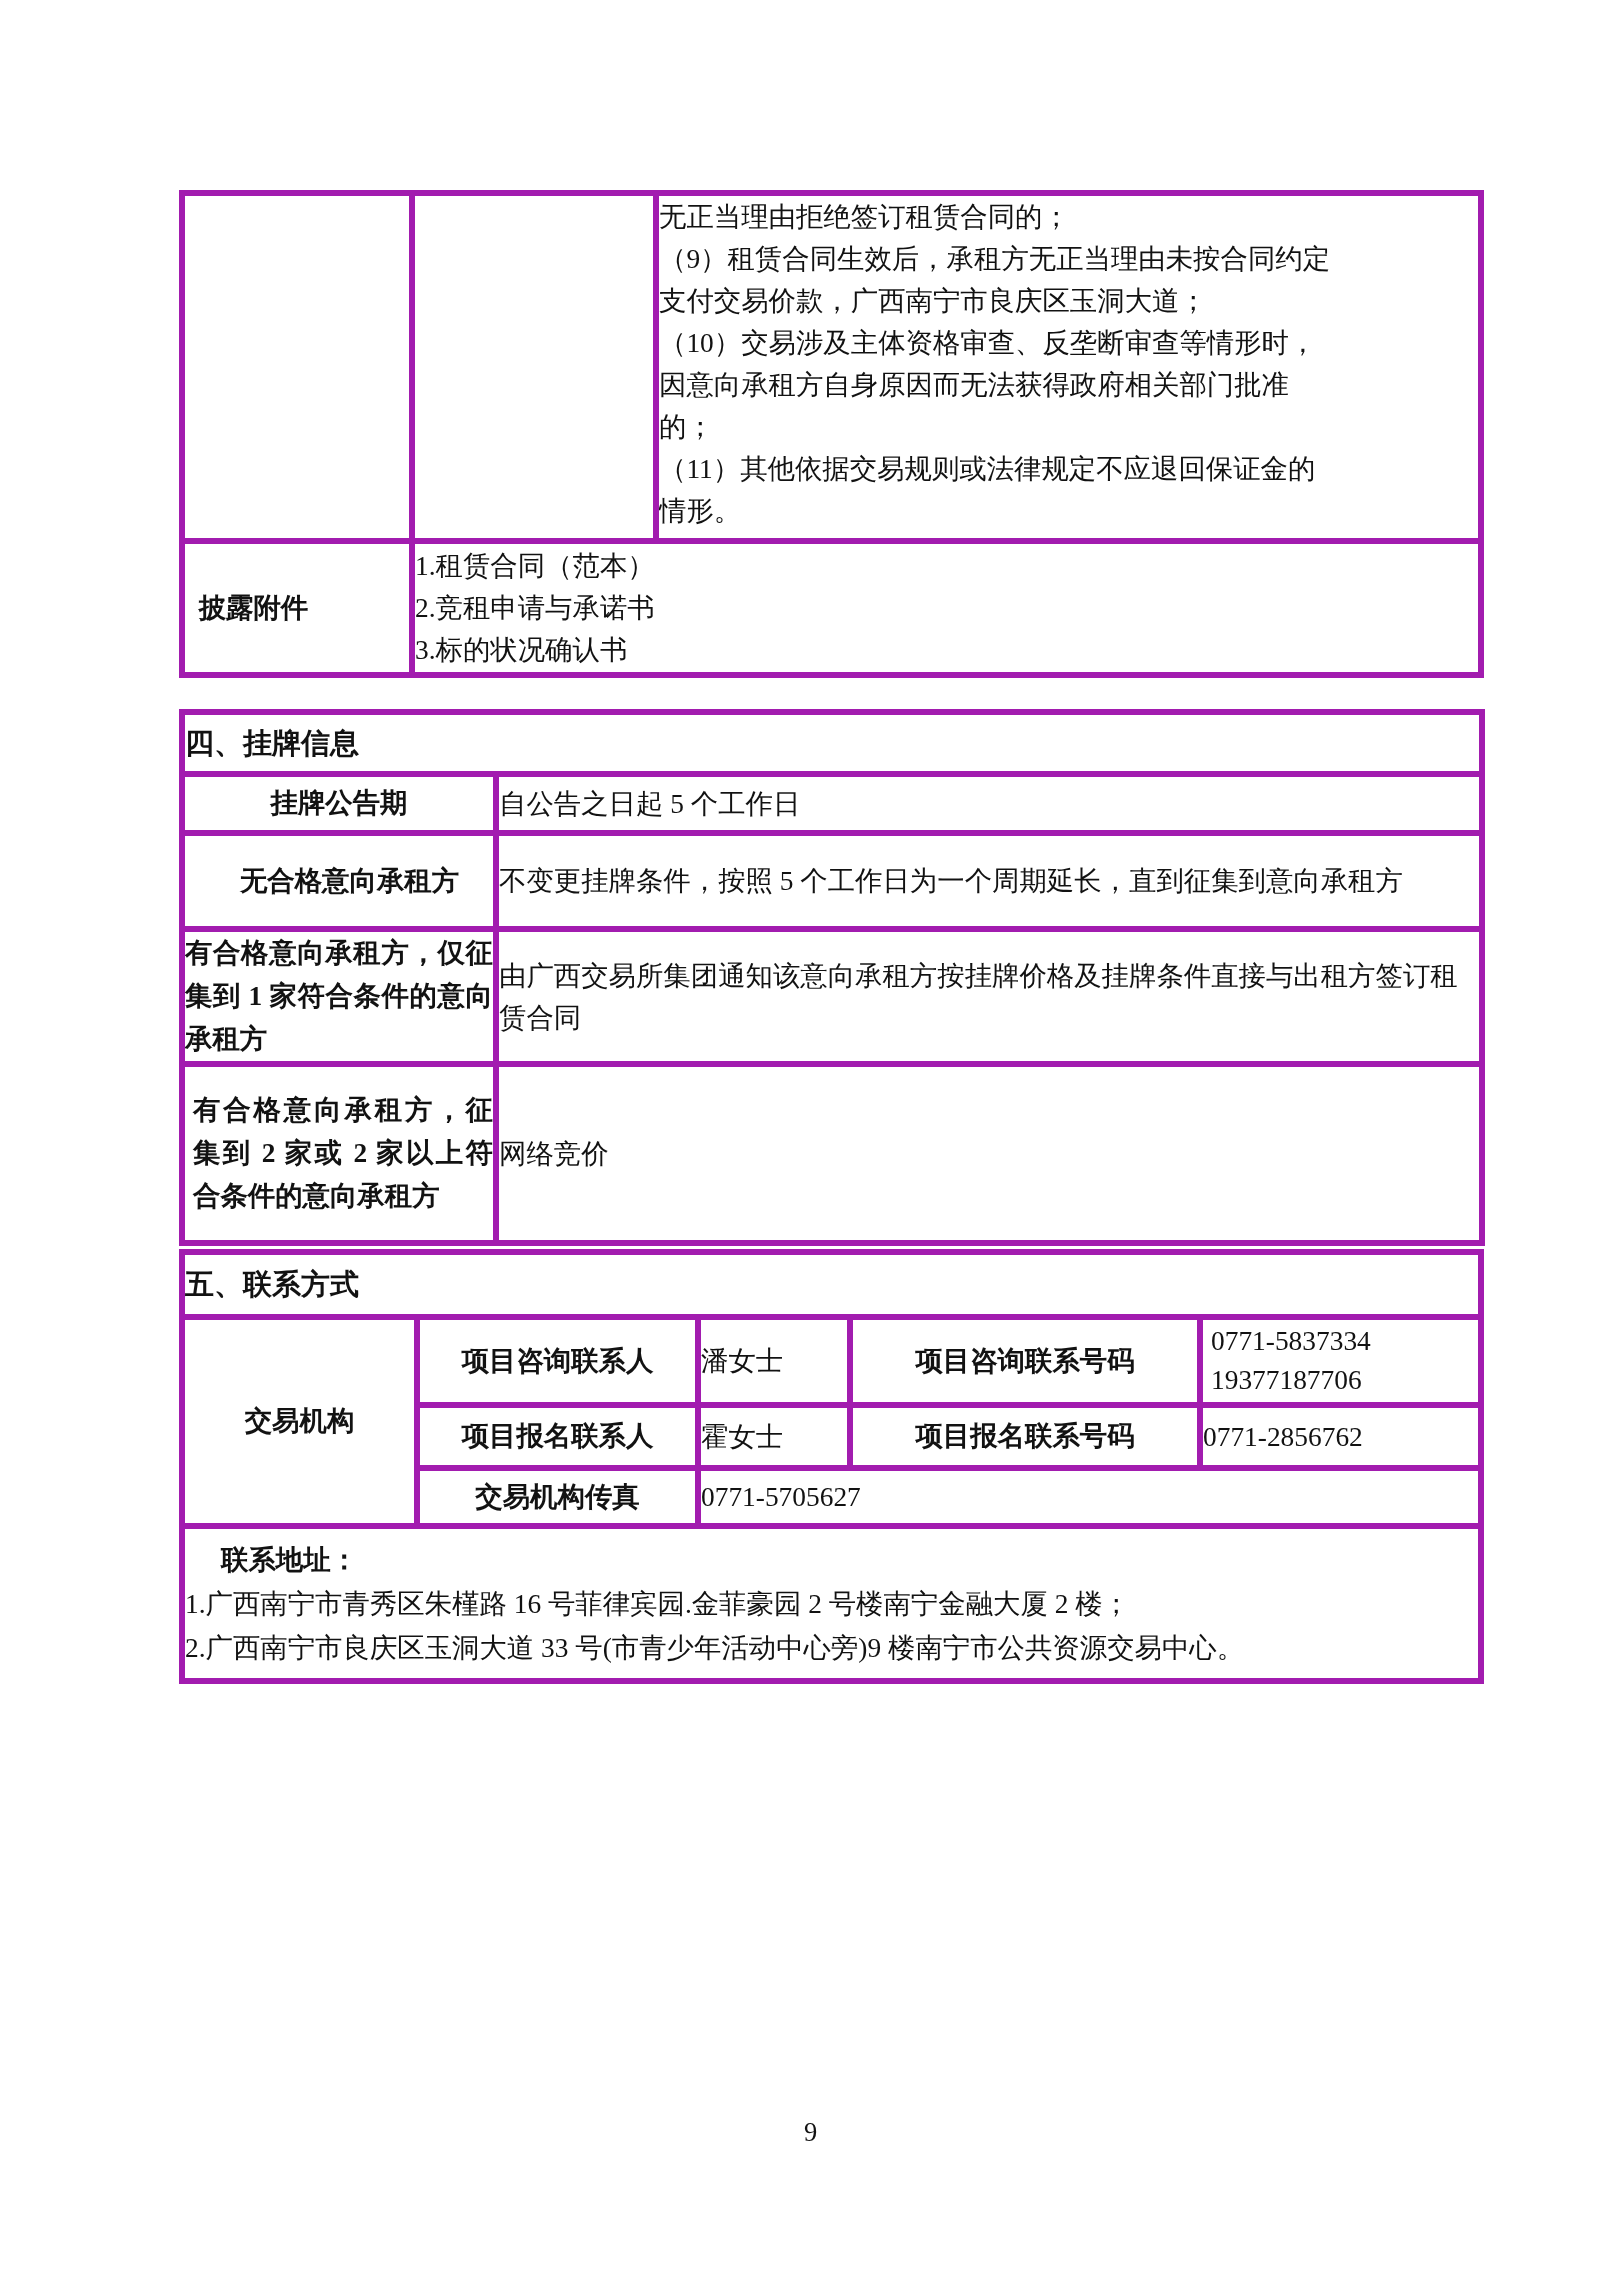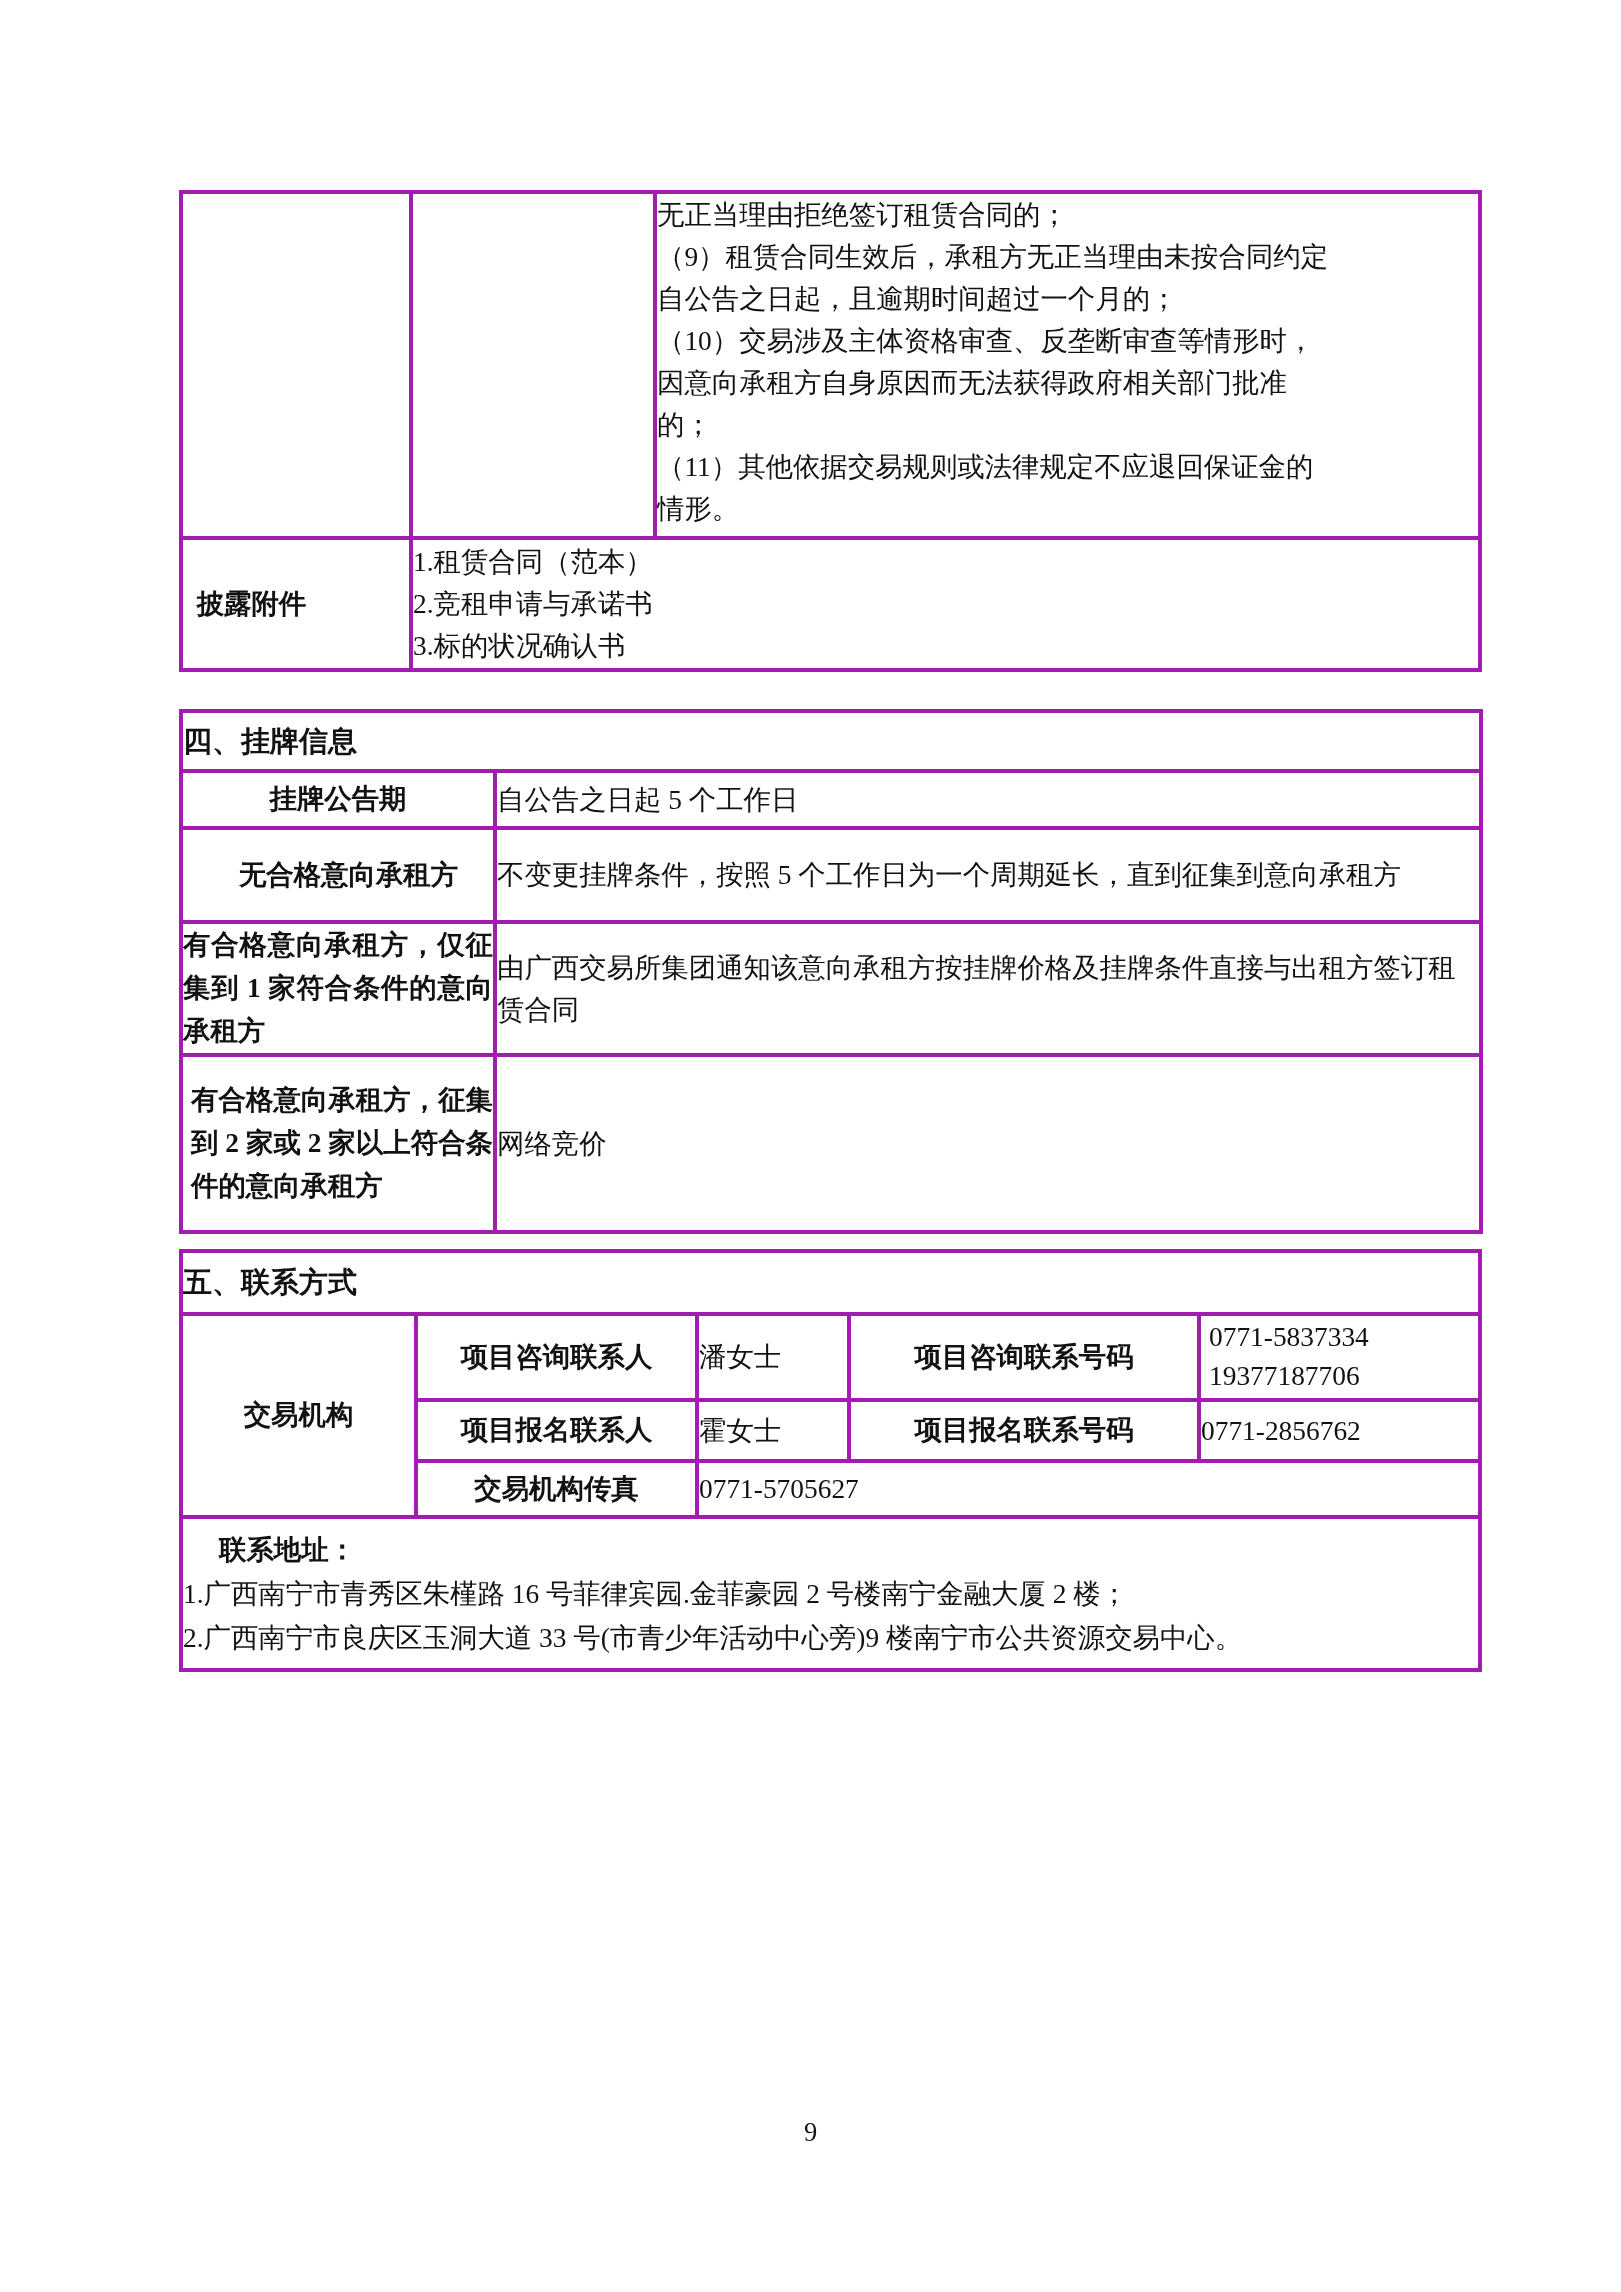--- a/index.html
+++ b/index.html
@@ -12,21 +12,21 @@
     margin:0 auto;
     overflow:hidden;
   }
   table.doc-table {
     position:absolute;
     border-collapse:collapse;
     table-layout:fixed;
     font-size:27.4px;
   }
   table.doc-table td {
-    border:4px solid #a21caf;
+    border:6px solid #a21caf;
     padding:0;
     vertical-align:middle;
     overflow:hidden;
   }
   .cell-pad    { padding:3.9px 11.8px; }
   .txt-line    { line-height:42px; white-space:nowrap; }
   .wrap-line   { line-height:42px; }
   .bold        { font-weight:bold;margin-left:36px; }
   .section-title {
     font-weight:bold;
@@ -68,21 +68,21 @@
         <col style="width:244px">
         <col style="width:825px">
       </colgroup>
     <tbody>
         <tr>
       <td style="height:342px;"></td>
       <td></td>
       <td style="vertical-align:top;" class="cell-pad">
         <div class="wrap-line">无正当理由拒绝签订租赁合同的；</div>
         <div class="wrap-line">（9）租赁合同生效后，承租方无正当理由未按合同约定</div>
-        <div class="wrap-line">自公告之日起，且逾期时间超过一个月的；</div>
+        <div class="wrap-line">支付交易价款，广西南宁市良庆区玉洞大道；</div>
         <div class="wrap-line">（10）交易涉及主体资格审查、反垄断审查等情形时，</div>
         <div class="wrap-line">因意向承租方自身原因而无法获得政府相关部门批准</div>
         <div class="wrap-line">的；</div>
         <div class="wrap-line">（11）其他依据交易规则或法律规定不应退回保证金的</div>
         <div class="wrap-line">情形。</div>
       </td>
     </tr>
     <tr>
       <td style="height:128px; padding-left:13.7px;" class="bold">披露附件</td>
       <td colspan="2" class="cell-pad">

